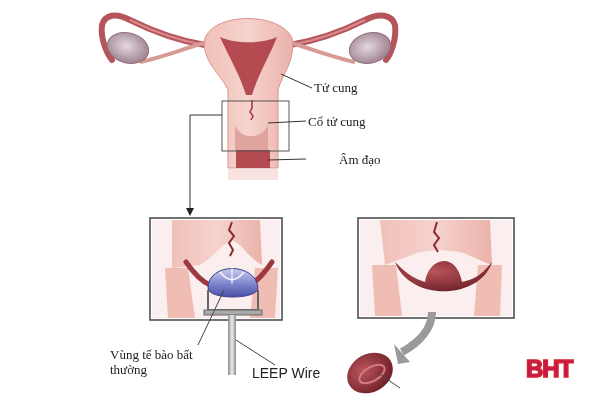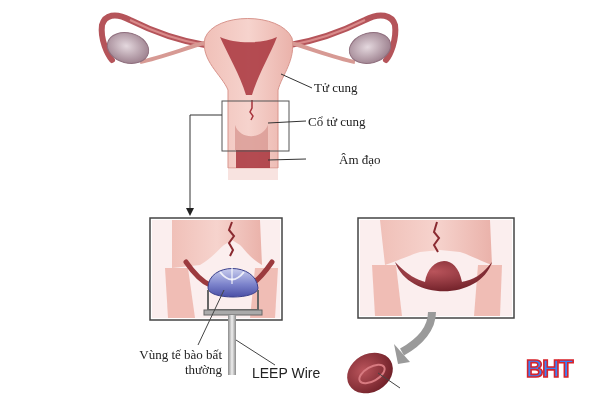--- a/index.html
+++ b/index.html
@@ -1,21 +1,21 @@
 <!DOCTYPE html>
 <html><head>
   <meta charset="utf-8">
   <style>
     html, body { margin: 0; padding: 0; background: #ffffff; }
     body { width: 615px; height: 410px; position: relative; overflow: hidden; font-family: "Liberation Serif", serif; }
     .stage { position: absolute; left: 0; top: 0; width: 615px; height: 410px; }
-    .label { position: absolute; color: #222; font-size: 13px; line-height: 15px; white-space: nowrap; text-align: right; }
+    .label { position: absolute; color: #222; font-size: 13px; line-height: 15px; white-space: nowrap; }
     .label.sans { font-family: "Liberation Sans", sans-serif; font-size: 14px; }
     .label.wrap { white-space: normal; }
-    .logo { position: absolute; left: 526px; top: 356px; font-family: "Liberation Sans", sans-serif; font-weight: bold; font-size: 24px; letter-spacing: -1px; color: #3b82f6; -webkit-text-stroke: 1.6px #d8232a; line-height: 26px; }
+    .logo { position: absolute; left: 526px; top: 356px; font-family: "Liberation Sans", sans-serif; font-weight: bold; font-size: 24px; letter-spacing: -1px; color: #be185d; -webkit-text-stroke: 1.6px #d8232a; line-height: 26px; }
   </style>
 </head>
 <body>
 
 <div class="stage">
   <svg width="615" height="410" viewBox="0 0 615 410">
     <defs>
       <linearGradient id="tissueGrad" x1="0" x2="1" y1="0" y2="0">
         <stop offset="0" stop-color="#f0c0b8"></stop>
         <stop offset="0.5" stop-color="#f6d3cd"></stop>

